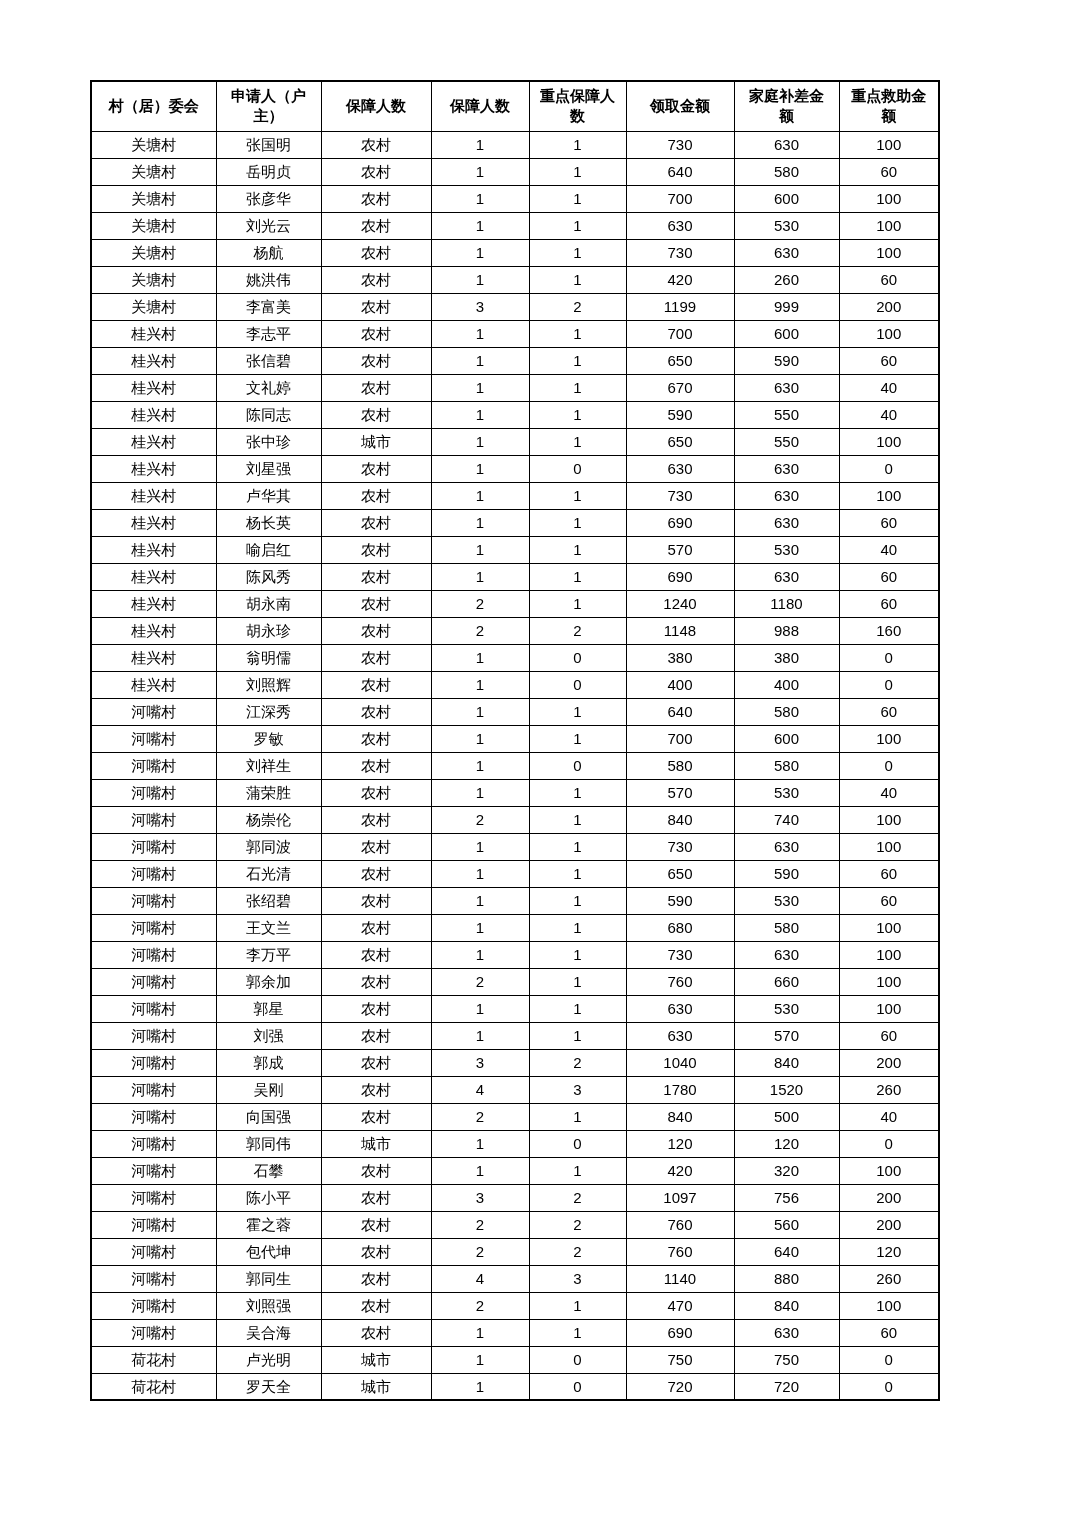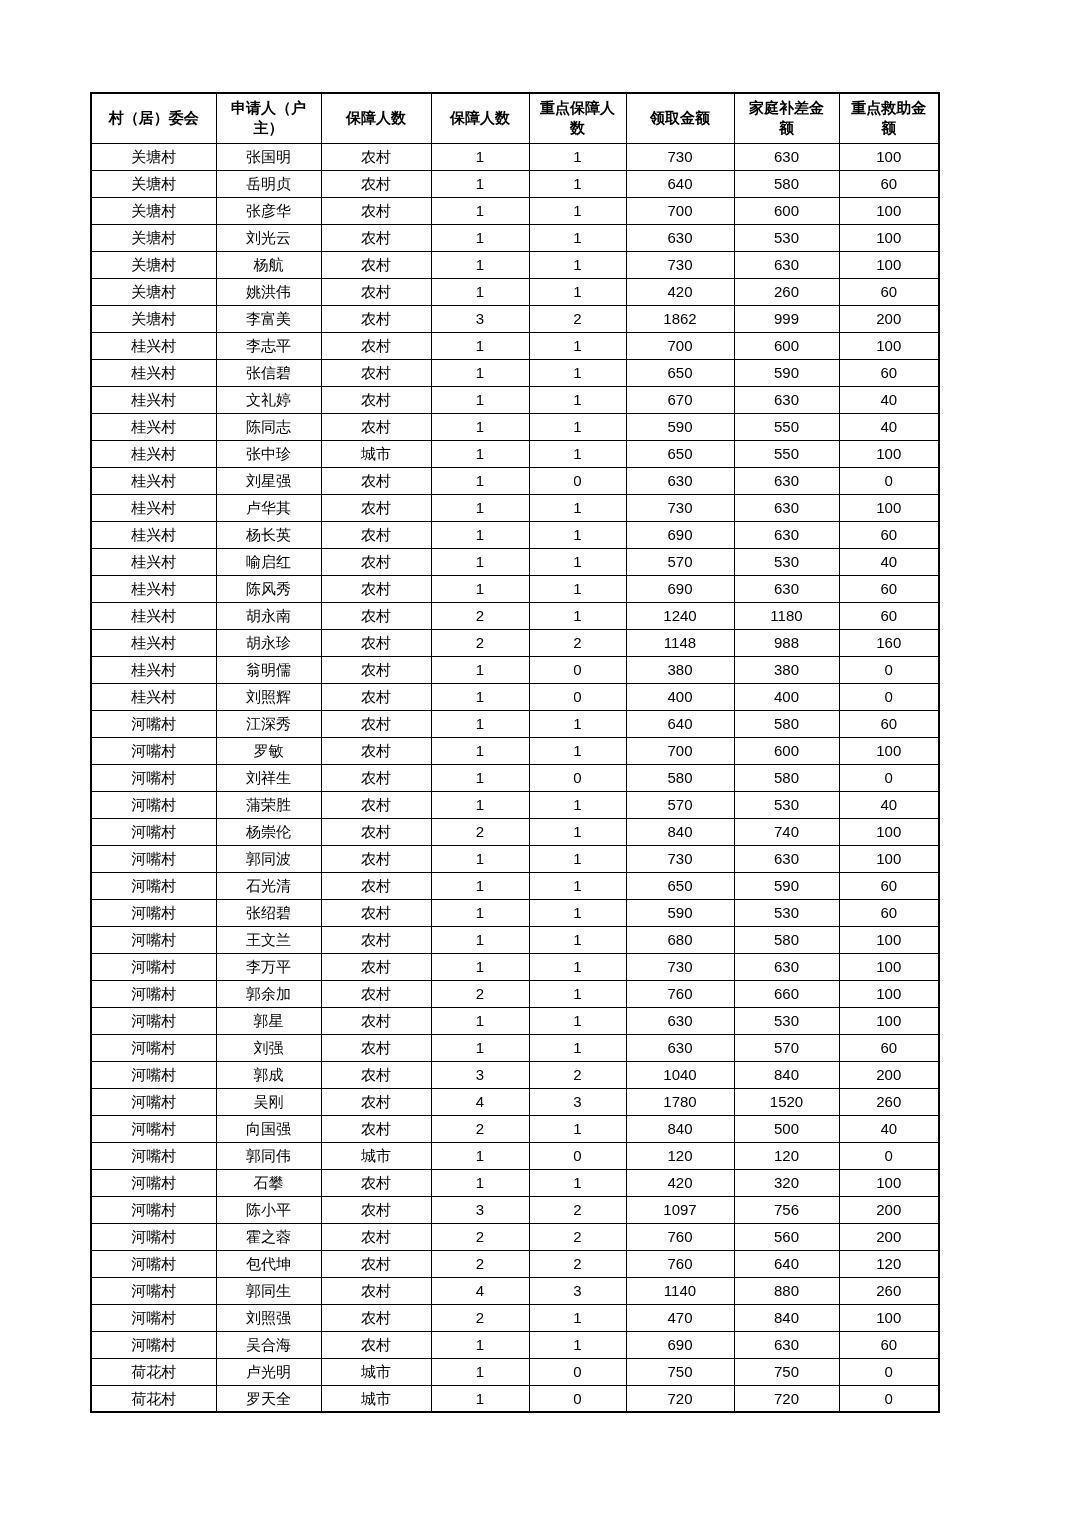--- a/index.html
+++ b/index.html
@@ -13,21 +13,21 @@
   .page {
     position: relative;
     width: 1074px;
     height: 1520px;
     background: #ffffff;
     overflow: hidden;
   }
   table.data-table {
     position: absolute;
     left: 90px;
-    top: 92px;
+    top: 80px;
     width: 848px;
     border-collapse: collapse;
     table-layout: fixed;
     border: 2px solid #000000;
   }
   table.data-table col.c1 { width: 125px; }
   table.data-table col.c2 { width: 105px; }
   table.data-table col.c3 { width: 110px; }
   table.data-table col.c4 { width: 98px; }
   table.data-table col.c5 { width: 97px; }
@@ -148,21 +148,21 @@
           <td>420</td>
           <td>260</td>
           <td>60</td>
         </tr>
         <tr>
           <td>关塘村</td>
           <td>李富美</td>
           <td>农村</td>
           <td>3</td>
           <td>2</td>
-          <td>1862</td>
+          <td>1199</td>
           <td>999</td>
           <td>200</td>
         </tr>
         <tr>
           <td>桂兴村</td>
           <td>李志平</td>
           <td>农村</td>
           <td>1</td>
           <td>1</td>
           <td>700</td>

